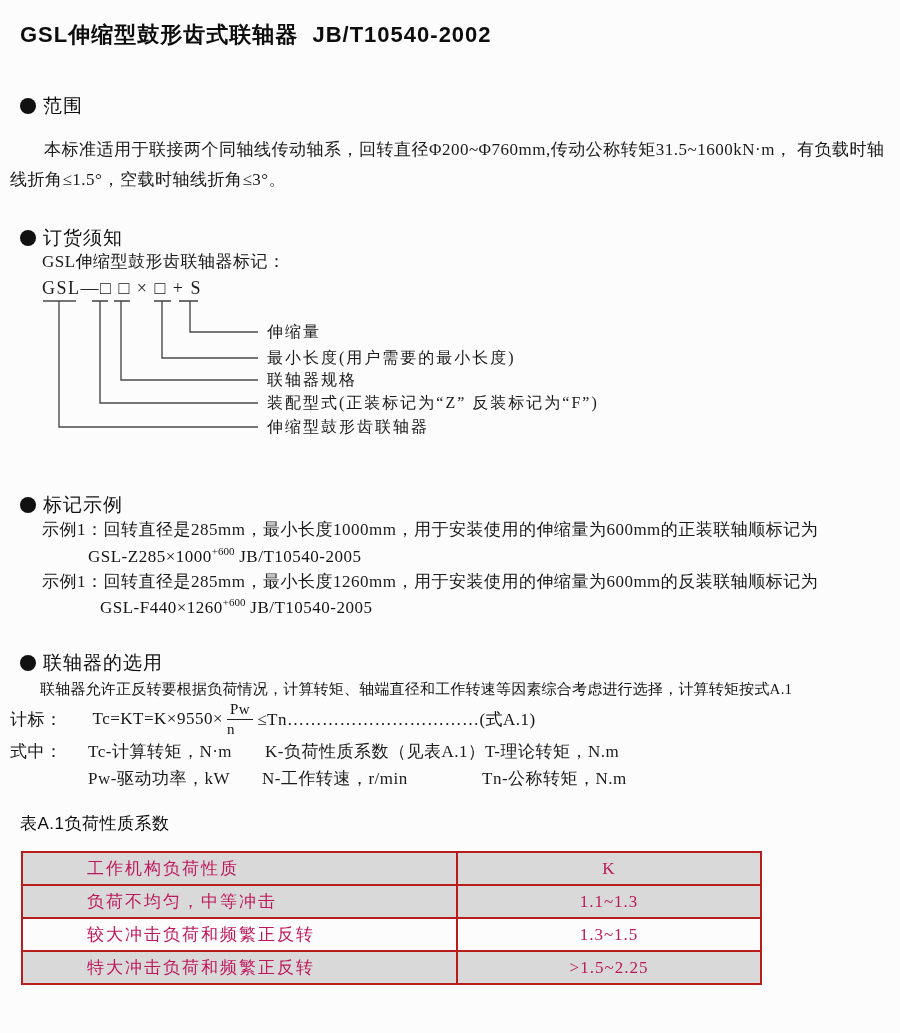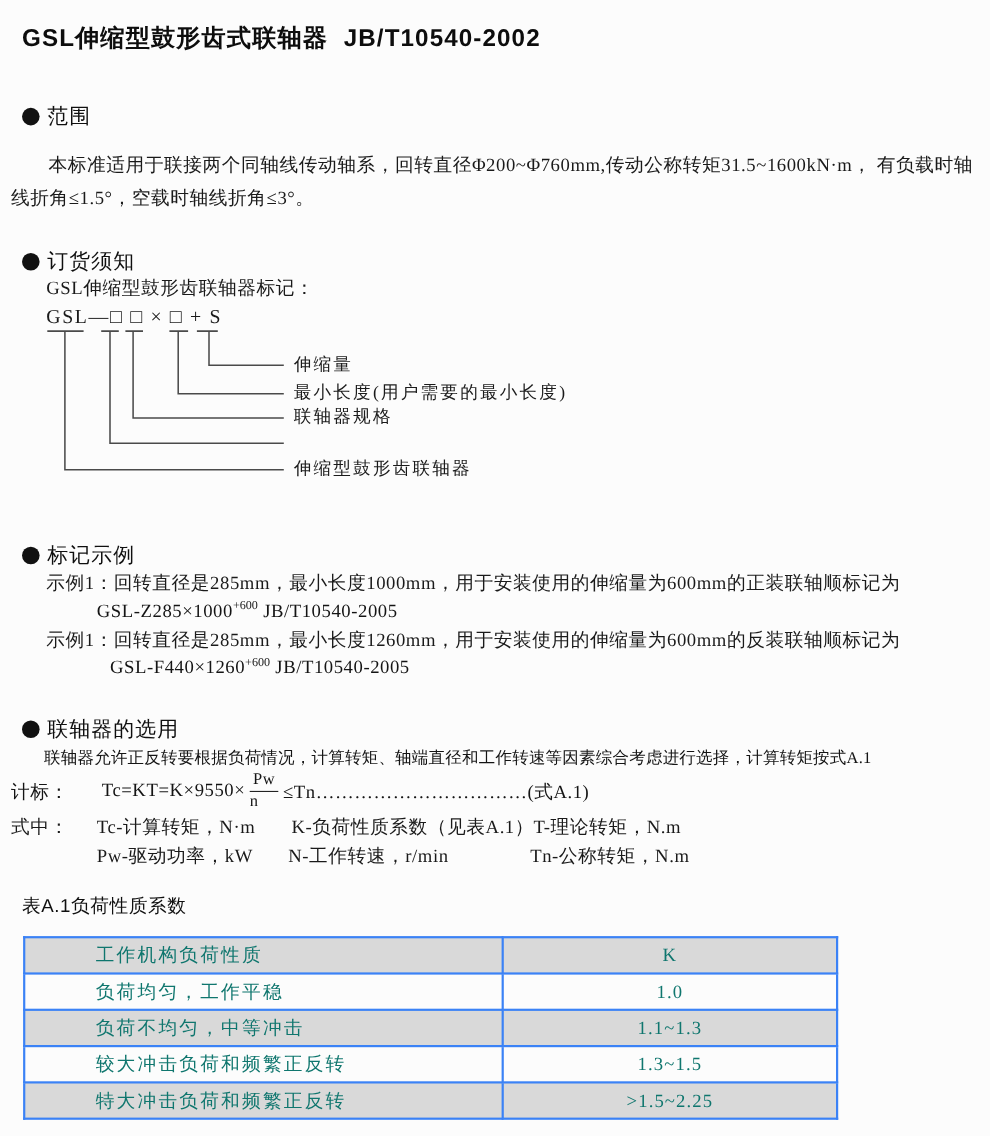--- a/index.html
+++ b/index.html
@@ -42,22 +42,22 @@
   .formula{display:flex;align-items:center;font-size:17px;letter-spacing:0.5px;white-space:pre;}
   .frac{display:inline-flex;flex-direction:column;align-items:flex-start;margin:0 4px;line-height:1;}
   .frac .num{border-bottom:1.5px solid #222;padding:0 3px 2px 3px;font-size:15px;}
   .frac .den{padding-top:2px;font-size:15px;}
   
   .tblA{
     border-collapse:collapse;table-layout:fixed;
     width:741px;
   }
   .tblA td{
-    border:2px solid #3b82f6;
-    font-size:17px;letter-spacing:2px;color:#0f766e;
+    border:2px solid #b91c1c;
+    font-size:17px;letter-spacing:2px;color:#be185d;
     height:31px;padding:0;
   }
   .tblA td.c1{width:369px;padding-left:64px;text-align:left;}
   .tblA td.c2{text-align:center;letter-spacing:1px;}
   .tblA tr.shade td{background:#d9d9d9;}
   .tbl-title{
     font-family:"Liberation Sans","DejaVu Sans",sans-serif;
     font-size:17px;font-weight:500;letter-spacing:0.5px;color:#0f0f0f;
   }
   svg{display:block;}
@@ -91,20 +91,21 @@
 
     <polyline points="190,26 190,57 258,57" fill="none" stroke="#4a4a4a" stroke-width="1.4"></polyline>
     <polyline points="162,26 162,83 258,83" fill="none" stroke="#4a4a4a" stroke-width="1.4"></polyline>
     <polyline points="121,26 121,105 258,105" fill="none" stroke="#4a4a4a" stroke-width="1.4"></polyline>
     <polyline points="100,26 100,128 258,128" fill="none" stroke="#4a4a4a" stroke-width="1.4"></polyline>
     <polyline points="59,26 59,152 258,152" fill="none" stroke="#4a4a4a" stroke-width="1.4"></polyline>
   </svg>
   <div class="abs dg-label" style="left:267px;top:46px;">伸缩量</div>
   <div class="abs dg-label" style="left:267px;top:72px;">最小长度(用户需要的最小长度)</div>
   <div class="abs dg-label" style="left:267px;top:94px;">联轴器规格</div>
+  <div class="abs dg-label" style="left:267px;top:117px;">装配型式(正装标记为“Z” 反装标记为“F”)</div>
   <div class="abs dg-label" style="left:267px;top:141px;">伸缩型鼓形齿联轴器</div>
 </div>
 
 <div class="abs sec-head" style="left:20px;top:492px;">
   <span class="bullet"></span>
   <span>标记示例</span>
 </div>
 <div class="abs line" style="left:42px;top:518px;">示例1：回转直径是285mm，最小长度1000mm，用于安装使用的伸缩量为600mm的正装联轴顺标记为</div>
 <div class="abs ex-code" style="left:88px;top:545px;"><span>GSL-Z285×1000</span><sup>+600</sup><span> JB/T10540-2005</span></div>
 <div class="abs line" style="left:42px;top:570px;">示例1：回转直径是285mm，最小长度1260mm，用于安装使用的伸缩量为600mm的反装联轴顺标记为</div>
@@ -135,24 +136,20 @@
 <div class="abs line" style="left:262px;top:767px;">N-工作转速，r/min</div>
 <div class="abs line" style="left:482px;top:767px;">Tn-公称转矩，N.m</div>
 
 <div class="abs tbl-title" style="left:20px;top:812px;">表A.1负荷性质系数</div>
 <table class="abs tblA" style="left:21px;top:851px;">
   <tbody>
     <tr class="shade">
       <td class="c1">工作机构负荷性质</td>
       <td class="c2">K</td>
     </tr>
-    <tr>
-      <td class="c1">负荷均匀，工作平稳</td>
-      <td class="c2">1.0</td>
-    </tr>
     <tr class="shade">
       <td class="c1">负荷不均匀，中等冲击</td>
       <td class="c2">1.1~1.3</td>
     </tr>
     <tr>
       <td class="c1">较大冲击负荷和频繁正反转</td>
       <td class="c2">1.3~1.5</td>
     </tr>
     <tr class="shade">
       <td class="c1">特大冲击负荷和频繁正反转</td>

